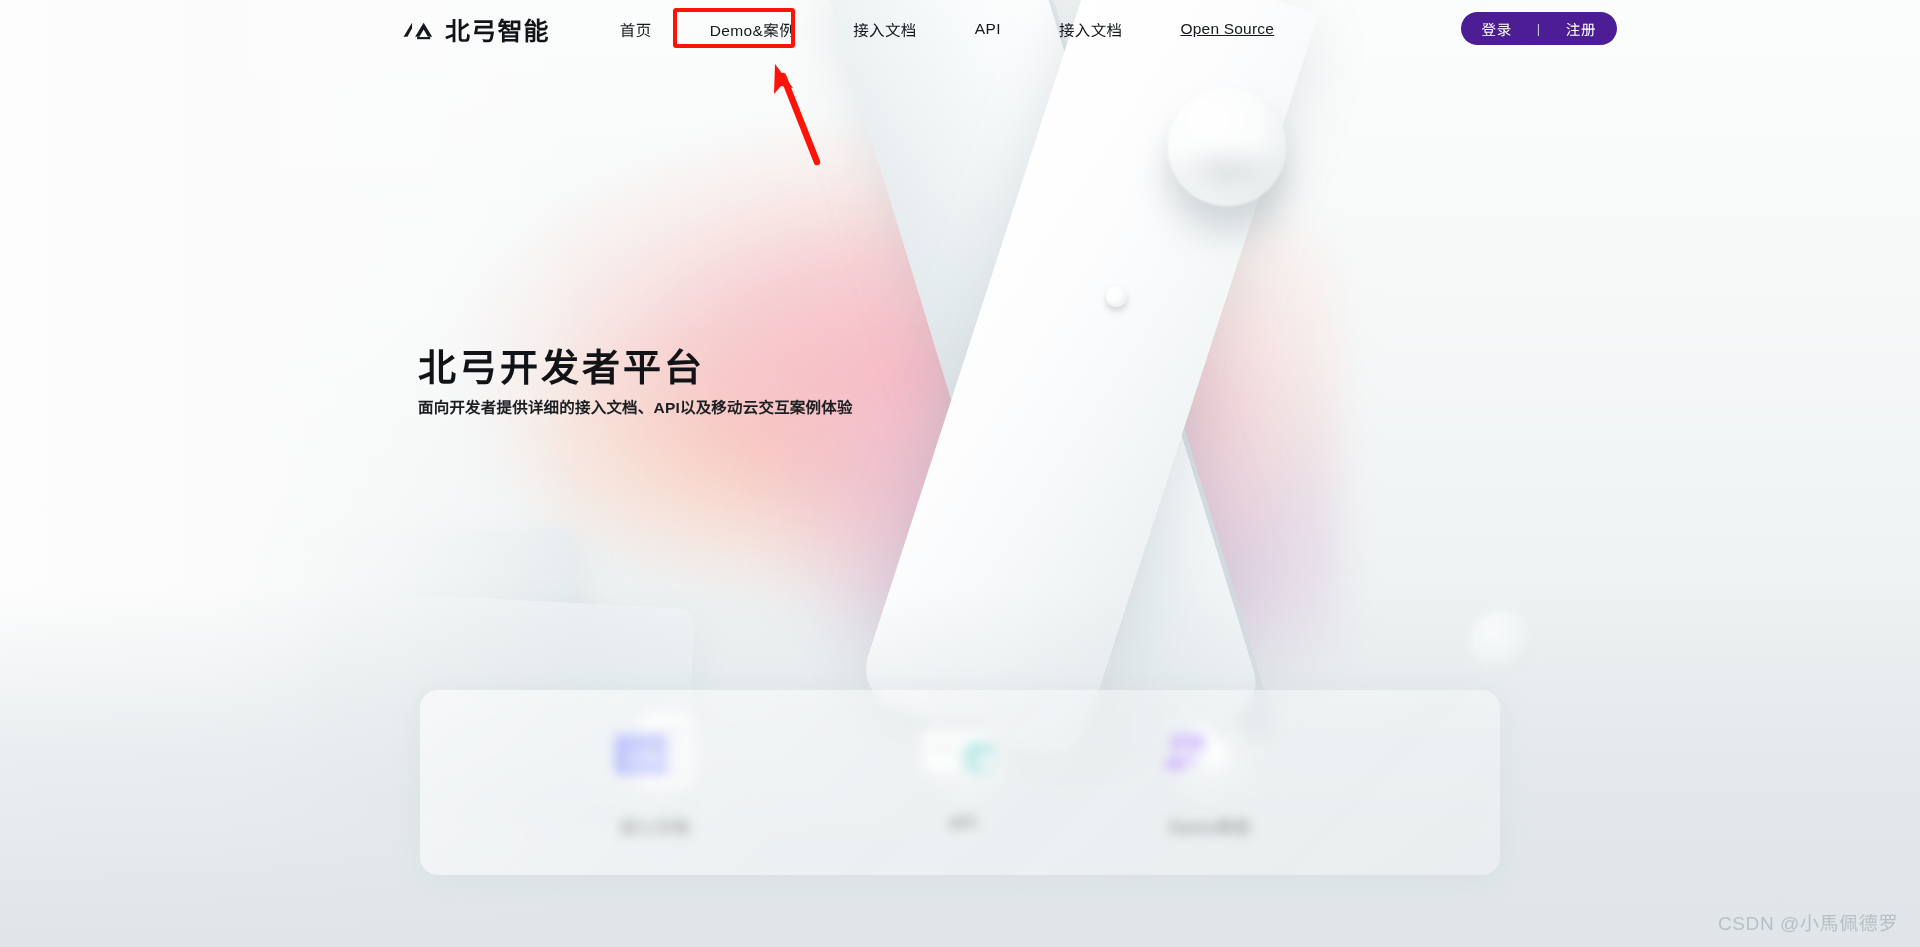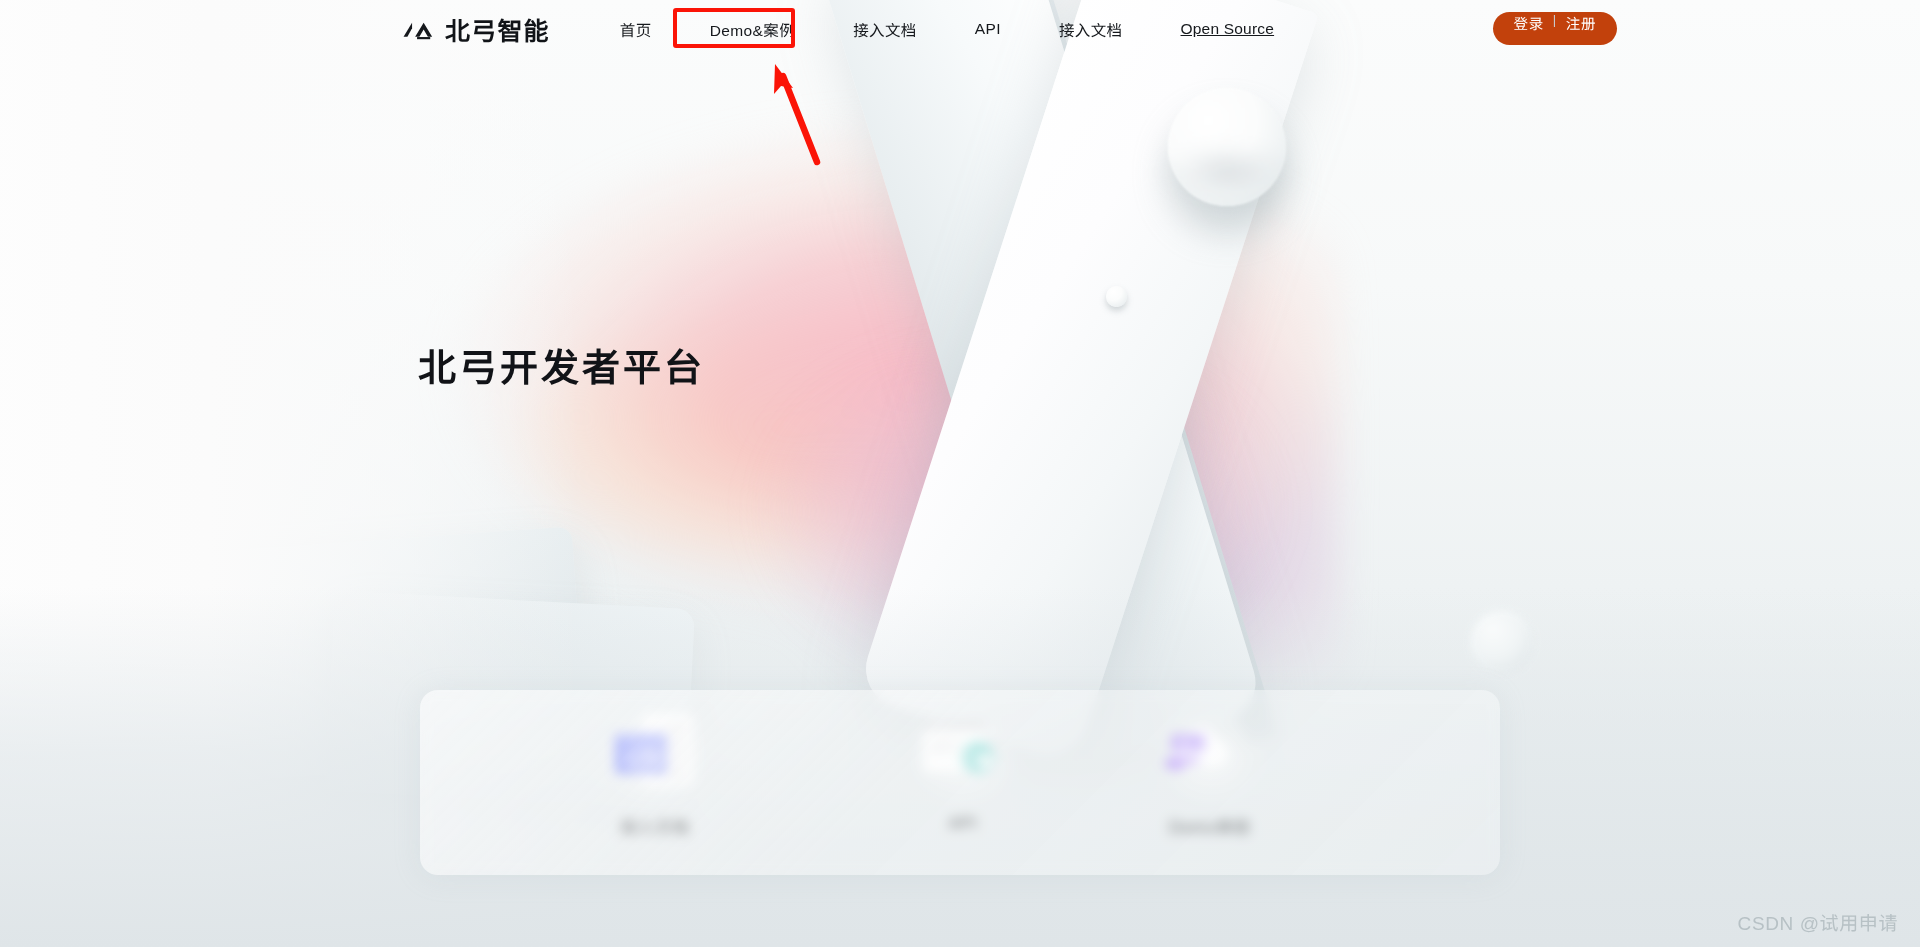--- a/index.html
+++ b/index.html
@@ -153,23 +153,23 @@
     white-space:nowrap;
     cursor:pointer;
     letter-spacing:.4px;
   }
   .navlink.spaced { margin-right:26px; }
   .navlink.en { letter-spacing:.2px;text-decoration:underline; }
 
   .auth-btn {
     position:absolute; right:303px; top:12px;
     height:33px; padding:0 21px;
-    background:#c2410c; color:#ffffff;
+    background:#4c1d95; color:#ffffff;
     border-radius:18px;
-    display:flex; align-items:flex-start; gap:9px;
+    display:flex; align-items:center; gap:25px;
     font-size:14.5px; cursor:pointer;
     letter-spacing:.6px;
   }
   .auth-sep { color:#c8ccd0; font-size:13px; }
 
   
   .hero { position:absolute; left:418px; top:348px; z-index:30; }
   .hero-title {
     font-size:38px; font-weight:800; color:#111317;
     letter-spacing:3px; line-height:1.06;
@@ -280,20 +280,21 @@
 
     <div class="auth-btn">
       <span>登录</span>
       <span class="auth-sep">|</span>
       <span>注册</span>
     </div>
   </div>
 
   <div class="hero">
     <h1 class="hero-title">北弓开发者平台</h1>
+    <p class="hero-sub">面向开发者提供详细的接入文档、API以及移动云交互案例体验</p>
   </div>
 
   <div class="panel"></div>
 
   <div class="feat feat-1">
     <div class="feat-glow"></div>
     <div class="feat-art">
       <svg width="104" height="86" viewBox="0 0 104 86">
         <rect x="40" y="6" width="50" height="72" rx="5" fill="#fbfcfc"></rect>
         <rect x="50" y="18" width="8" height="4.5" rx="2" fill="#d3d6da"></rect>
@@ -353,15 +354,15 @@
     </div>
     <div class="feat-label">Demo体验</div>
   </div>
 
   <div class="anno-box"></div>
   <svg class="anno-arrow" width="80" height="110" viewBox="0 0 80 110">
     <path d="M62 104 L28 18" stroke="#fb1407" stroke-width="6.5" stroke-linecap="round"></path>
     <path d="M20 6 L38 30 L26 28 L19 36 Z" fill="#fb1407"></path>
   </svg>
 
-  <div class="watermark">CSDN @试用申请</div>
+  <div class="watermark">CSDN @小馬佩德罗</div>
 
 </div>
 
 </body></html>

